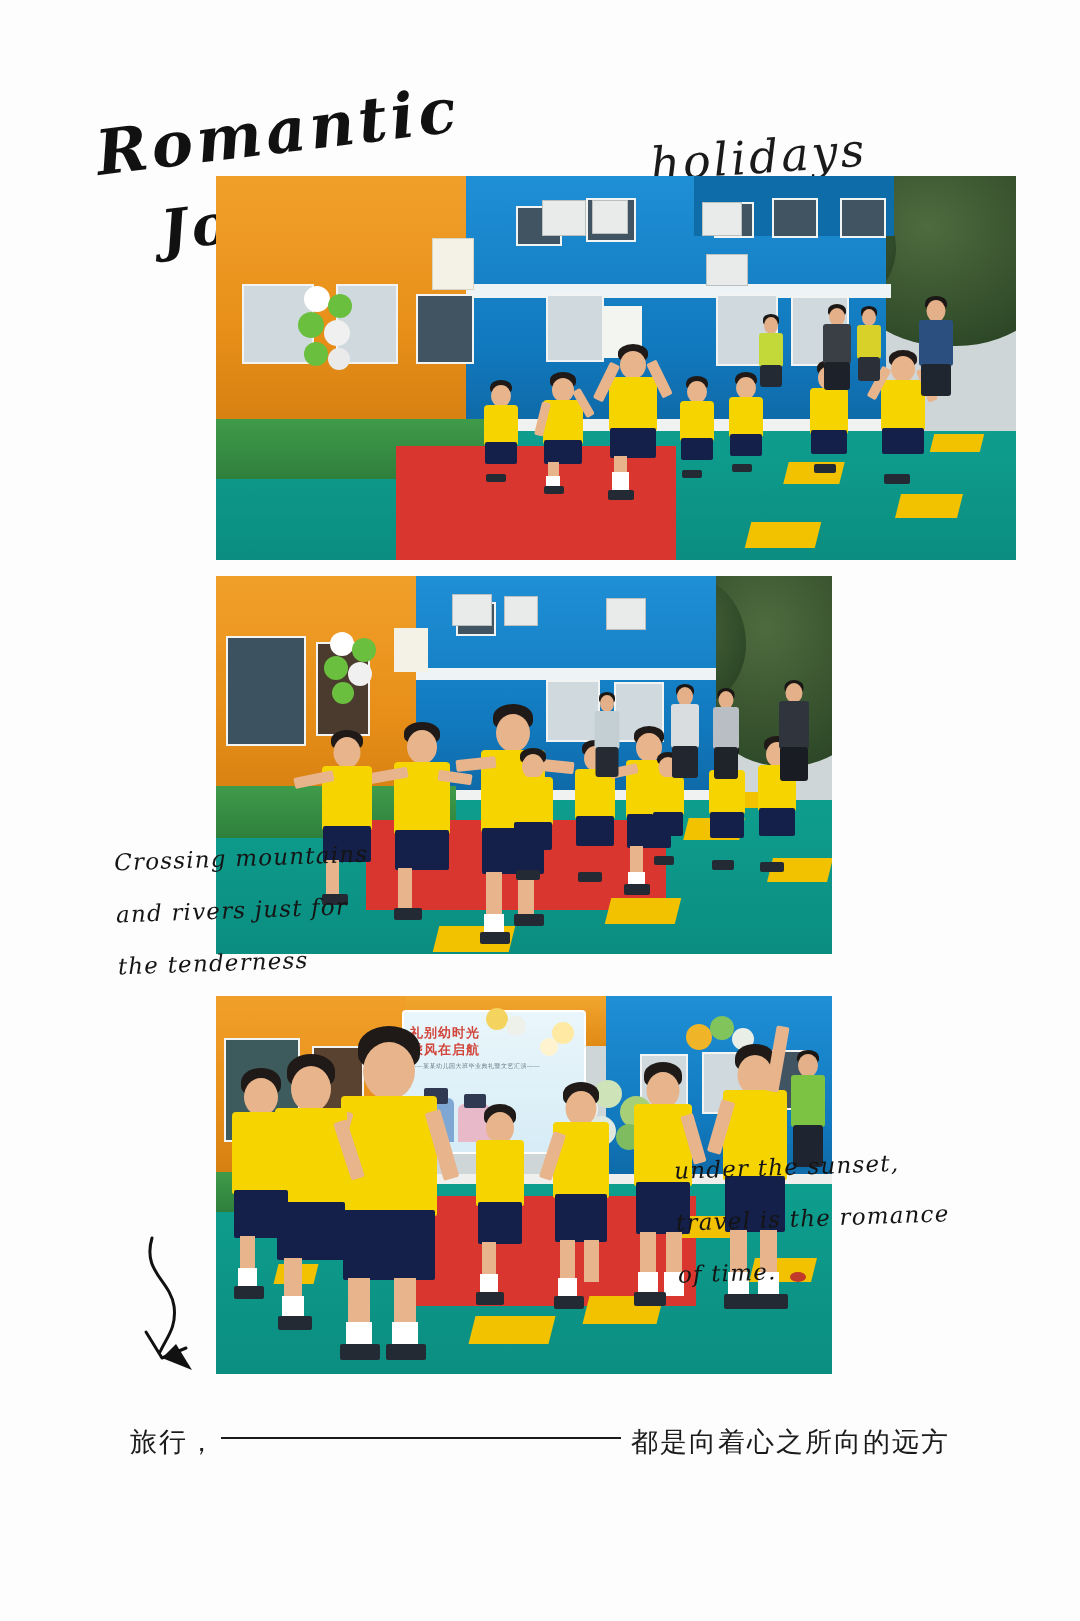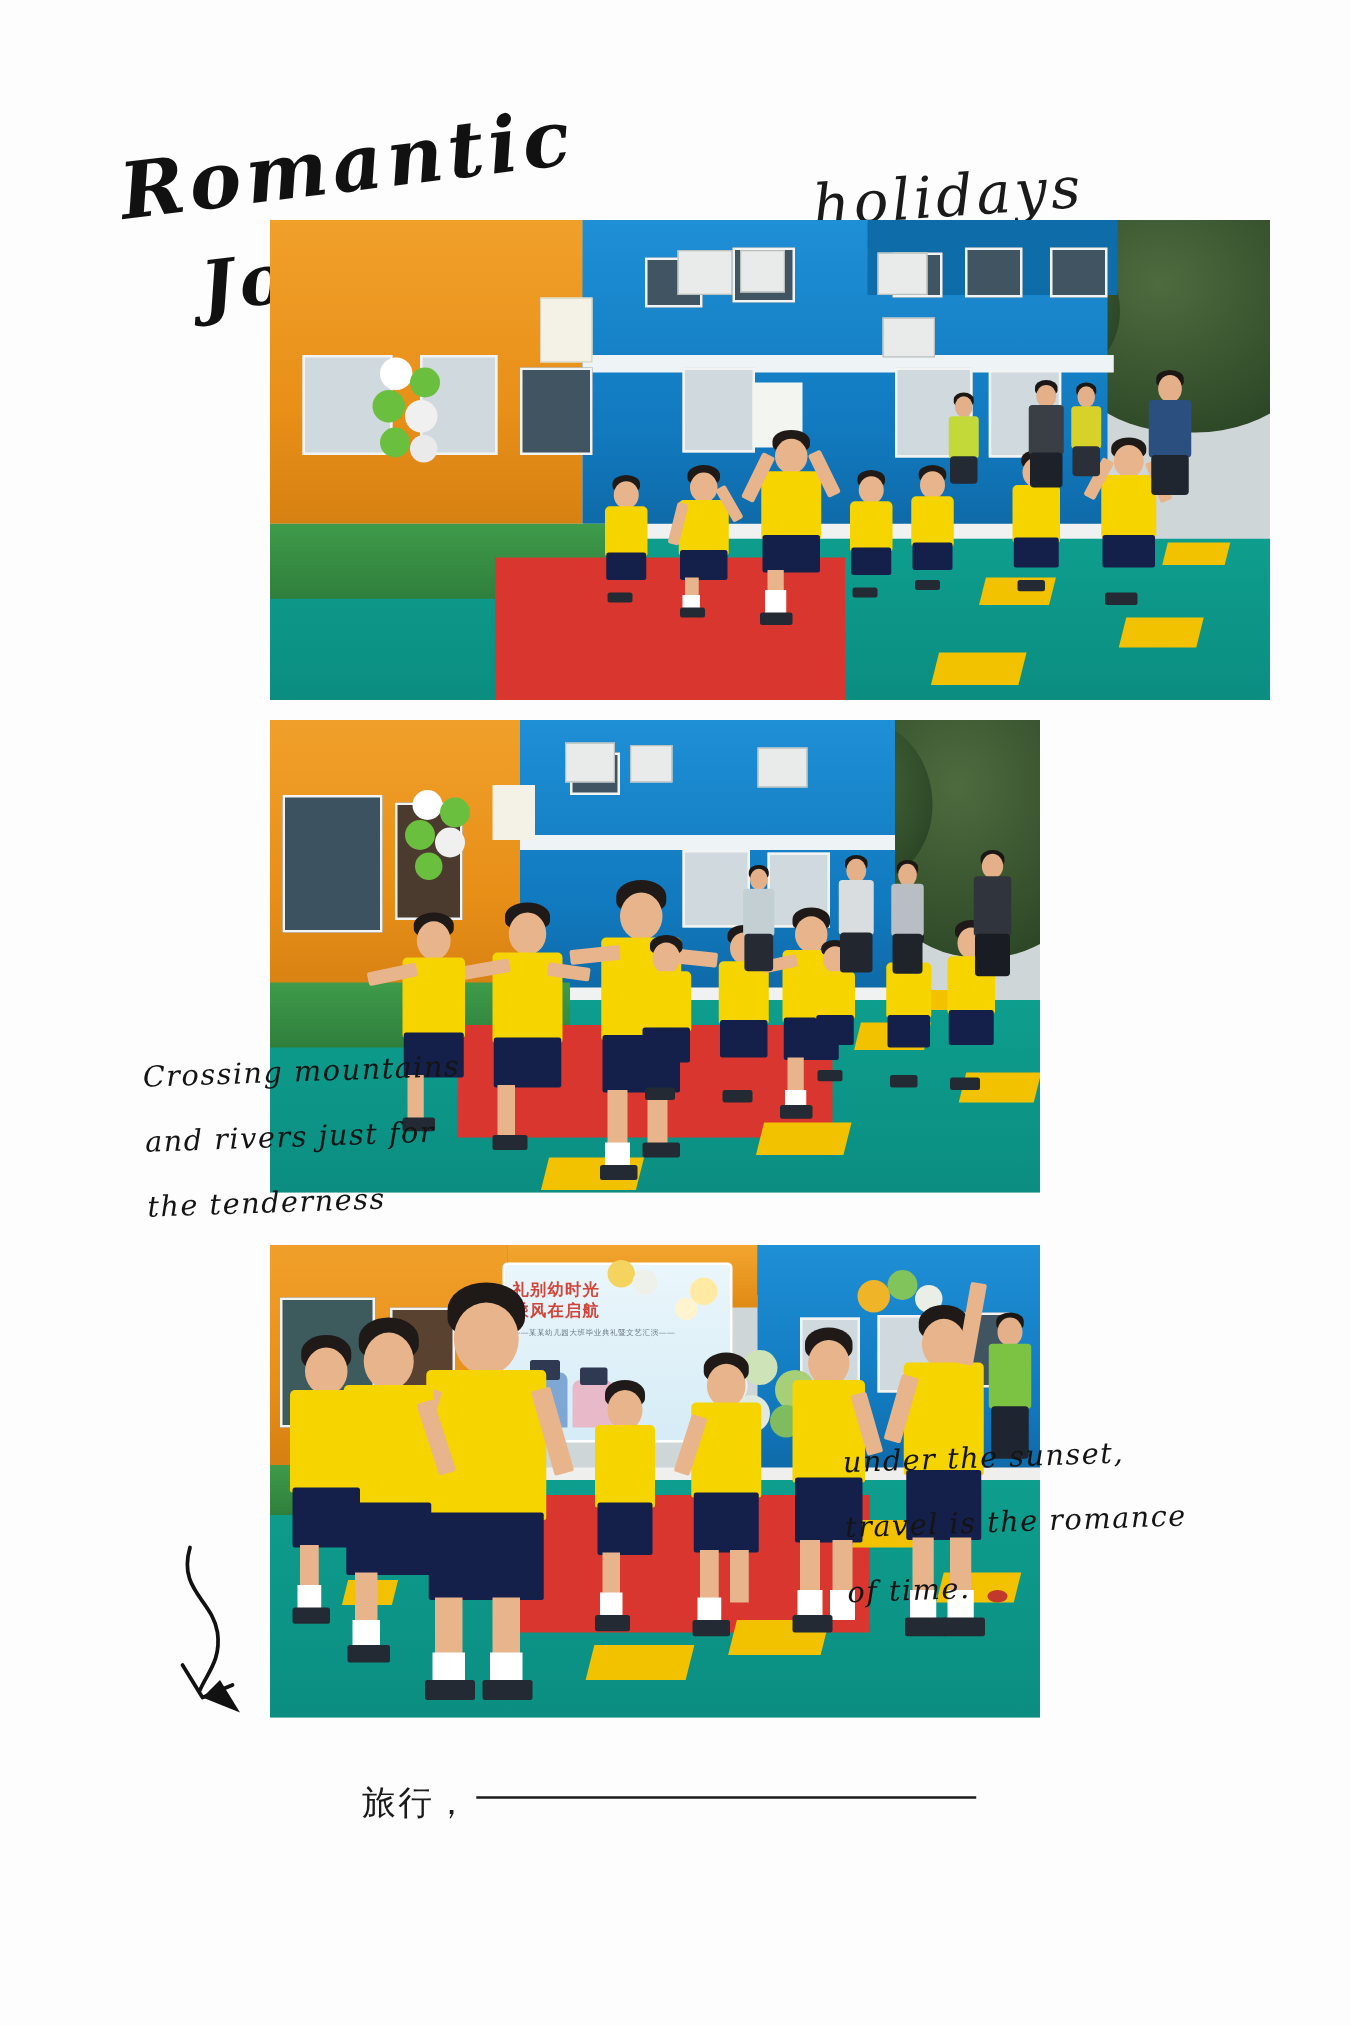--- a/index.html
+++ b/index.html
@@ -704,15 +704,16 @@
 
   <svg id="arrow-doodle" viewBox="0 0 90 140">
     <path d="M12 6 C 2 40, 30 48, 34 74 C 37 96, 26 106, 20 120" fill="none" stroke="#111111" stroke-width="3" stroke-linecap="round"></path>
     <path d="M6 100 L 22 126 L 46 116" fill="none" stroke="#111111" stroke-width="3" stroke-linecap="round" stroke-linejoin="round"></path>
     <path d="M22 126 L 52 138 L 36 112 Z" fill="#111111"></path>
   </svg>
 
   <div id="footer">
     <span>旅行，</span>
     <span class="rule"></span>
+    <span>都是向着心之所向的远方</span>
   </div>
 
 </div>
 
 </body></html>

